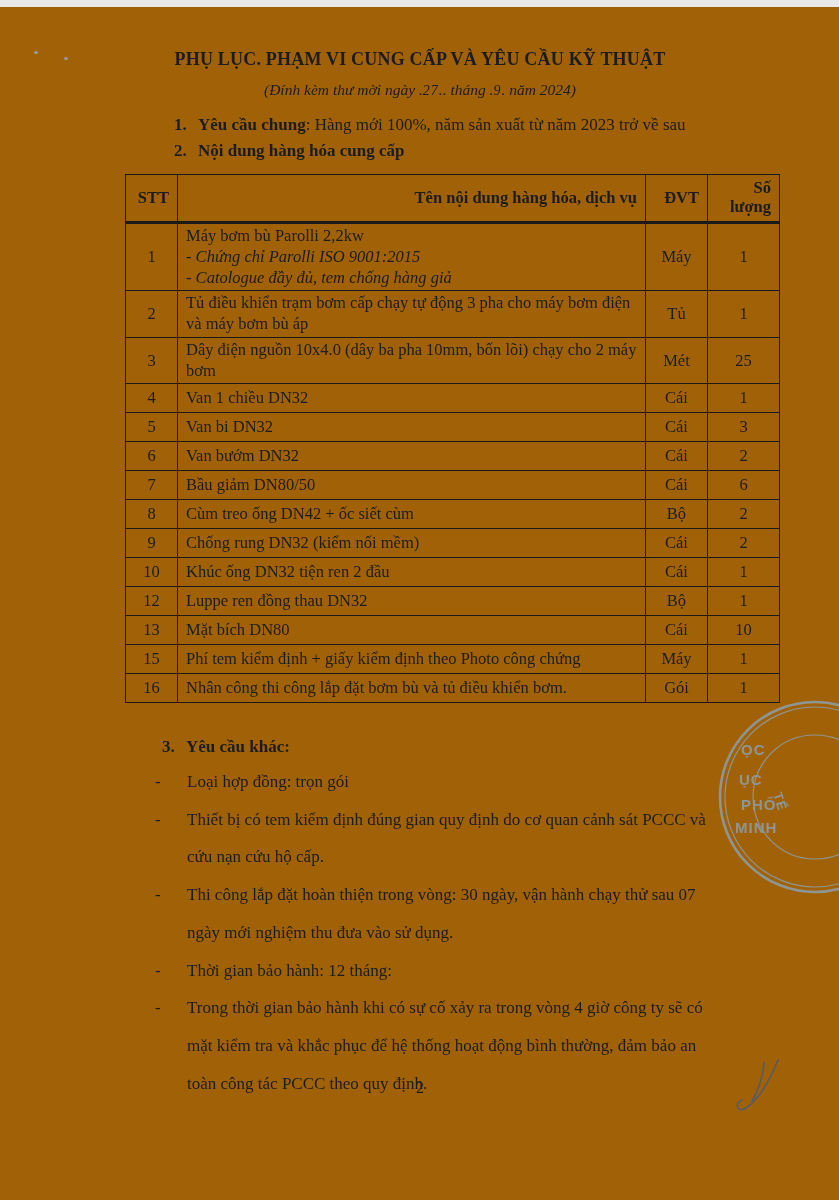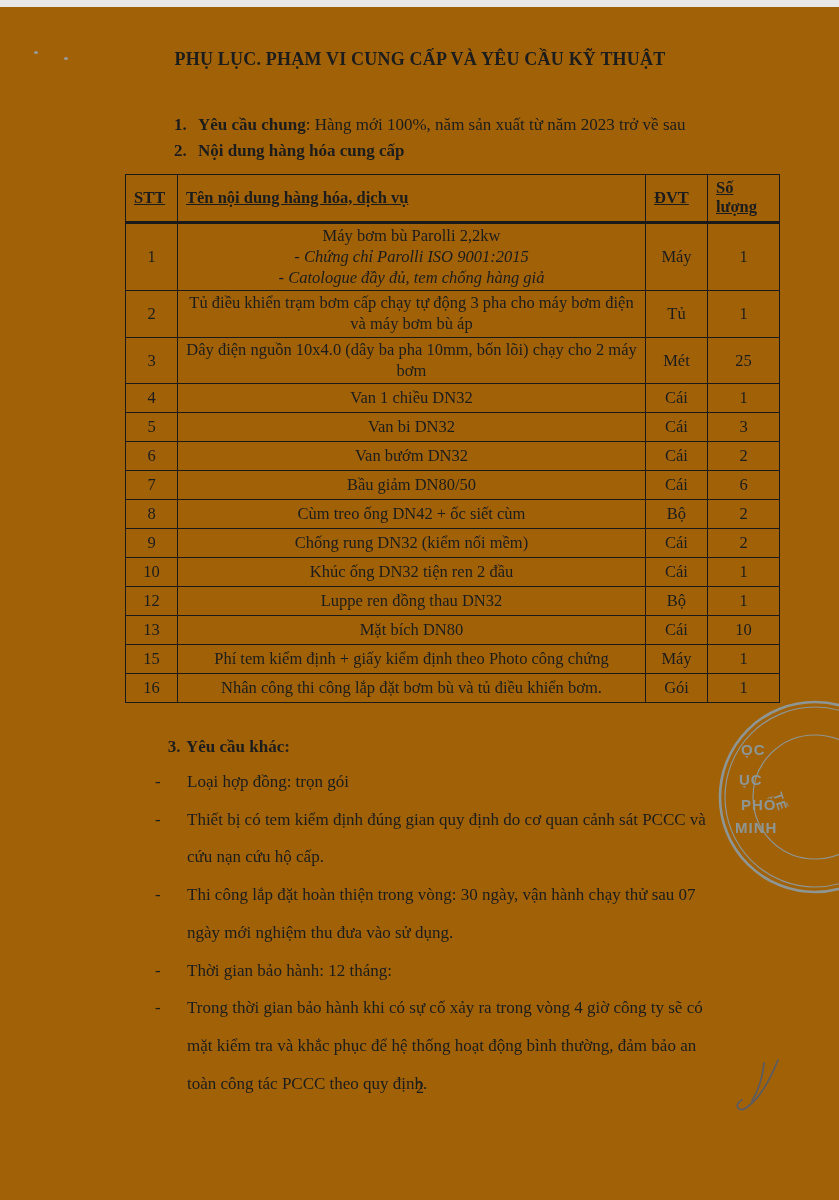--- a/index.html
+++ b/index.html
@@ -29,28 +29,28 @@
     font-size:16.5px;
   }
   table.goods col.c-stt{width:52px;}
   table.goods col.c-name{width:468px;}
   table.goods col.c-unit{width:62px;}
   table.goods col.c-qty{width:72px;}
   table.goods th,table.goods td{
     border:1.6px solid #1a1a1a;padding:2px 8px;vertical-align:middle;
   }
   table.goods thead th{
-    font-weight:bold;text-align:left;border-bottom-width:3px;
-    height:42px;line-height:1.15;text-decoration:underline;
+    font-weight:bold;text-align:right;border-bottom-width:3px;
+    height:42px;line-height:1.15;
   }
   table.goods td.stt,table.goods td.unit,table.goods td.qty{text-align:center;}
-  table.goods td.name{text-align:center;line-height:1.26;}
+  table.goods td.name{text-align:left;line-height:1.26;}
   table.goods td{height:24px;}
   table.goods .ital{font-style:italic;}
-  .section-3{position:absolute;left:162px;top:730px;font-size:17px;text-align:center;}
+  .section-3{position:absolute;left:162px;top:730px;font-size:17px;}
   .section-3 .num{display:inline-block;width:24px;font-weight:bold;}
   .section-3 .lbl{font-weight:bold;}
   .bullets{position:absolute;left:155px;top:756px;width:565px;font-size:17px;}
   .bullet{display:flex;line-height:2.22;}
   .bullet .dash{width:32px;flex:0 0 32px;}
   .bullet .btxt{flex:1;}
   .page-num{
     position:absolute;top:1072px;left:30px;width:780px;text-align:center;
     font-size:16px;
   }
@@ -64,20 +64,21 @@
 </head>
 <body>
 
 <div class="page">
 
   <div class="speck" style="left:34px;top:44px;width:4px;height:3px;"></div>
   <div class="speck" style="left:64px;top:50px;width:4px;height:3px;"></div>
 
   <div class="doc-title">PHỤ LỤC. PHẠM VI CUNG CẤP VÀ YÊU CẦU KỸ THUẬT</div>
 
+  <div class="doc-subtitle"><span>(Đính kèm thư mời ngày .</span><span class="hand">27</span><span>.. tháng .</span><span class="hand">9</span><span>. năm 2024)</span></div>
 
   <div class="numbered" id="item-1"><span class="num">1.</span><span class="lbl">Yêu cầu chung</span><span>: Hàng mới 100%, năm sản xuất từ năm 2023 trở về sau</span></div>
 
   <div class="numbered" id="item-2"><span class="num">2.</span><span class="lbl">Nội dung hàng hóa cung cấp</span></div>
 
   <table class="goods">
     <colgroup>
         <col class="c-stt">
         <col class="c-name">
         <col class="c-unit">

